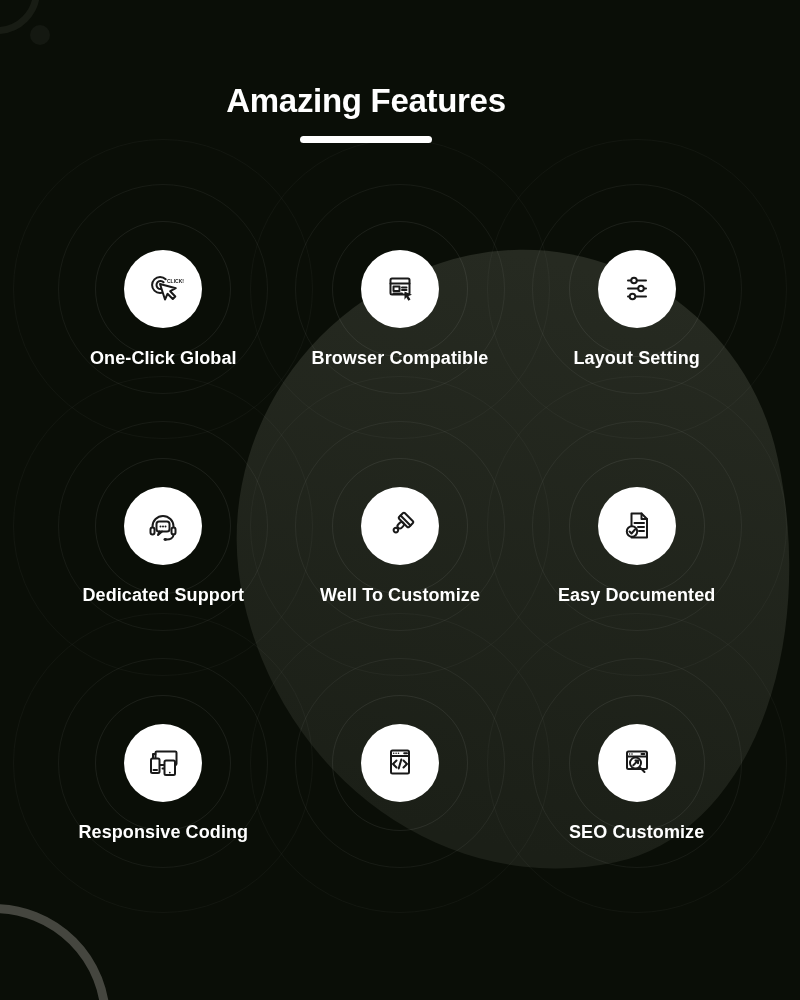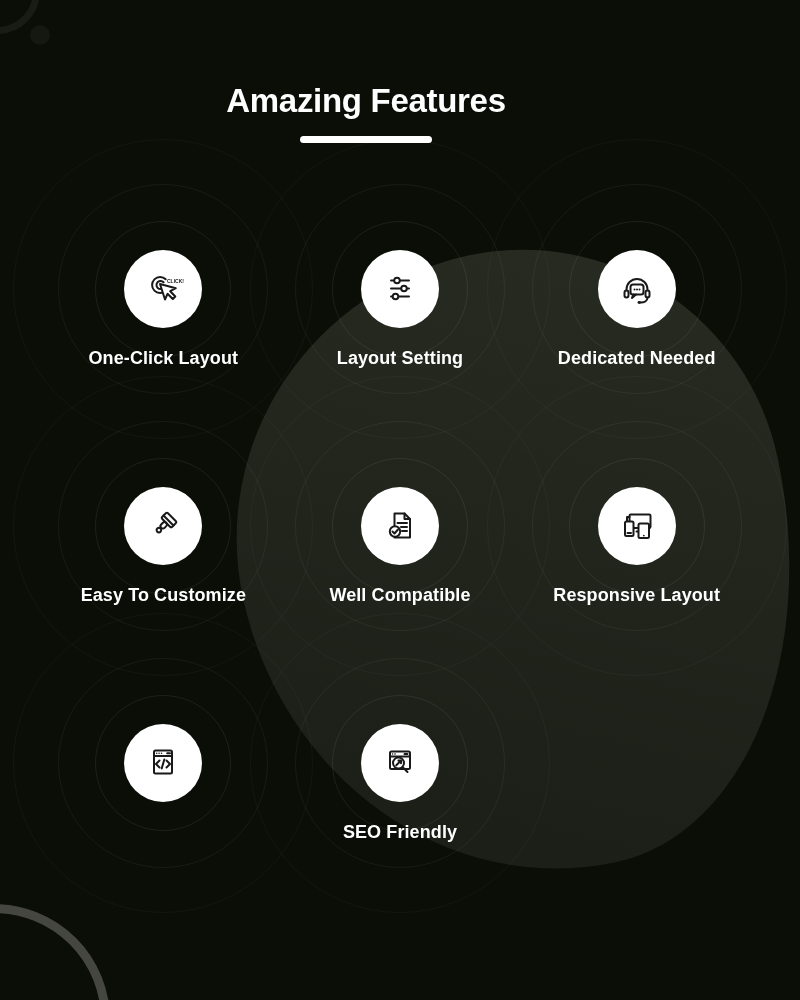--- a/index.html
+++ b/index.html
@@ -103,23 +103,38 @@
     <div class="ring r2"></div>
     <div class="ring r3"></div>
     <div class="icon-circle">
       <svg viewBox="0 0 48 48">
         <path class="ic" d="M26.7 14.3 A8 8 0 1 0 26.7 25.7"></path>
         <path class="ic" d="M24.6 17.2 A4.1 4.1 0 1 0 24.6 22.8"></path>
         <text x="28" y="17.5" font-size="5" font-weight="bold" fill="#191919">CLICK!</text>
         <path class="ic-white" d="M21 19 L26 34.5 L28.5 28.8 L33.8 34 L36.3 31.5 L31.2 26.2 L36.8 23.2 Z"></path>
       </svg>
     </div>
-    <div class="feature-label">One-Click Layout</div>
-  </div>
-
+    <div class="feature-label">One-Click Global</div>
+  </div>
+
+  <div class="feature">
+    <div class="ring r1"></div>
+    <div class="ring r2"></div>
+    <div class="ring r3"></div>
+    <div class="icon-circle">
+      <svg viewBox="0 0 48 48">
+        <rect class="ic" x="14.5" y="13.5" width="19" height="16" rx="1.5"></rect>
+        <path class="ic" d="M14.5 18.5 H33.5"></path>
+        <rect class="ic" x="17.5" y="21.5" width="6" height="4.5"></rect>
+        <path class="ic" d="M26 22.5 H30.5 M26 25 H30.5 M17.5 28.5 H26"></path>
+        <path class="ic-fill" d="M28.5 26.5 L36 29.7 L32.4 31 L34.5 34.4 L32.4 35.7 L30.3 32.2 L28.5 34.8 Z"></path>
+      </svg>
+    </div>
+    <div class="feature-label">Browser Compatible</div>
+  </div>
 
   <div class="feature">
     <div class="ring r1"></div>
     <div class="ring r2"></div>
     <div class="ring r3"></div>
     <div class="icon-circle">
       <svg viewBox="0 0 48 48">
         <path class="ic" d="M15 15.5 H17.6 M24.4 15.5 H33"></path>
         <circle class="ic" cx="21" cy="15.5" r="2.8"></circle>
         <path class="ic" d="M15 23.5 H24.6 M31.4 23.5 H33"></path>
@@ -142,72 +157,72 @@
         <rect class="ic-white" x="32.5" y="25.5" width="4" height="7" rx="2"></rect>
         <path class="ic" d="M34.5 32.5 C34.5 36 31 37.5 27.8 37.5"></path>
         <ellipse class="ic-fill" cx="26.3" cy="37.5" rx="1.8" ry="1.4"></ellipse>
         <rect class="ic-white" x="17.5" y="19.5" width="13" height="10" rx="2.5"></rect>
         <path class="ic" d="M20.5 29.5 L19 33 L23 29.5"></path>
         <circle class="ic-fill" cx="21.5" cy="24.5" r="1"></circle>
         <circle class="ic-fill" cx="24" cy="24.5" r="1"></circle>
         <circle class="ic-fill" cx="26.5" cy="24.5" r="1"></circle>
       </svg>
     </div>
-    <div class="feature-label">Dedicated Needed</div>
+    <div class="feature-label">Dedicated Support</div>
   </div>
 
   <div class="feature">
     <div class="ring r1"></div>
     <div class="ring r2"></div>
     <div class="ring r3"></div>
     <div class="icon-circle">
       <svg viewBox="0 0 48 48">
         <g transform="rotate(45 24 24)">
           <rect class="ic" x="17" y="11.5" width="14" height="8" rx="1.2"></rect>
           <path class="ic" d="M17 16.2 H31"></path>
           <rect class="ic" x="21.6" y="19.5" width="4.8" height="7" rx="2.3"></rect>
           <circle class="ic" cx="24" cy="29.8" r="2.3"></circle>
         </g>
       </svg>
     </div>
-    <div class="feature-label">Easy To Customize</div>
+    <div class="feature-label">Well To Customize</div>
   </div>
 
   <div class="feature">
     <div class="ring r1"></div>
     <div class="ring r2"></div>
     <div class="ring r3"></div>
     <div class="icon-circle">
       <svg viewBox="0 0 48 48">
         <path class="ic" d="M18.5 11.5 H28.5 L34 17 V35.5 H18.5 Z"></path>
         <path class="ic" d="M28.5 11.5 V17 H34"></path>
         <path class="ic" d="M21.5 21 H31 M25 25 H31 M26 29 H31"></path>
         <circle class="ic-white" cx="19" cy="29.5" r="5.2"></circle>
         <path class="ic" d="M16.5 29.5 L18.5 31.5 L22 27.5"></path>
       </svg>
     </div>
-    <div class="feature-label">Well Compatible</div>
+    <div class="feature-label">Easy Documented</div>
   </div>
 
   <div class="feature">
     <div class="ring r1"></div>
     <div class="ring r2"></div>
     <div class="ring r3"></div>
     <div class="icon-circle">
       <svg viewBox="0 0 48 48">
         <path class="ic" d="M16.5 15 H14 V19"></path>
         <rect class="ic" x="16.5" y="12.5" width="21" height="13.5" rx="1.2"></rect>
         <path class="ic" d="M28 26 V29.5 M23.5 29.5 H32"></path>
         <rect class="ic-white" x="12" y="19.5" width="8.5" height="14.5" rx="1.5"></rect>
         <path class="ic" d="M14.5 31 H18"></path>
         <rect class="ic-white" x="25.5" y="21.5" width="10.5" height="14.5" rx="1.5"></rect>
         <circle class="ic-fill" cx="30.8" cy="33.6" r="0.9"></circle>
       </svg>
     </div>
-    <div class="feature-label">Responsive Layout</div>
+    <div class="feature-label">Responsive Coding</div>
   </div>
 
   <div class="feature">
     <div class="ring r1"></div>
     <div class="ring r2"></div>
     <div class="ring r3"></div>
     <div class="icon-circle">
       <svg viewBox="0 0 48 48">
         <rect class="ic" x="15" y="11.5" width="18" height="23" rx="1.5"></rect>
         <path class="ic" d="M15 17 H33"></path>
@@ -231,16 +246,16 @@
         <rect class="ic" x="14" y="12.5" width="20" height="17.5" rx="1.5"></rect>
         <path class="ic" d="M14 17.5 H34"></path>
         <circle class="ic-fill" cx="16.6" cy="15" r="0.8"></circle>
         <circle class="ic-fill" cx="19" cy="15" r="0.8"></circle>
         <path class="ic" d="M28.5 15 H31.5" stroke-width="1.6"></path>
         <circle class="ic-white" cx="22.5" cy="24" r="5.5"></circle>
         <path class="ic" d="M26.8 28.3 L31.5 33" stroke-width="2.4"></path>
         <path class="ic" d="M20.3 26.2 L24.8 21.8 M22.4 21.6 H25 V24.2"></path>
       </svg>
     </div>
-    <div class="feature-label">SEO Friendly</div>
+    <div class="feature-label">SEO Customize</div>
   </div>
 
 </div>
 
 </body></html>

